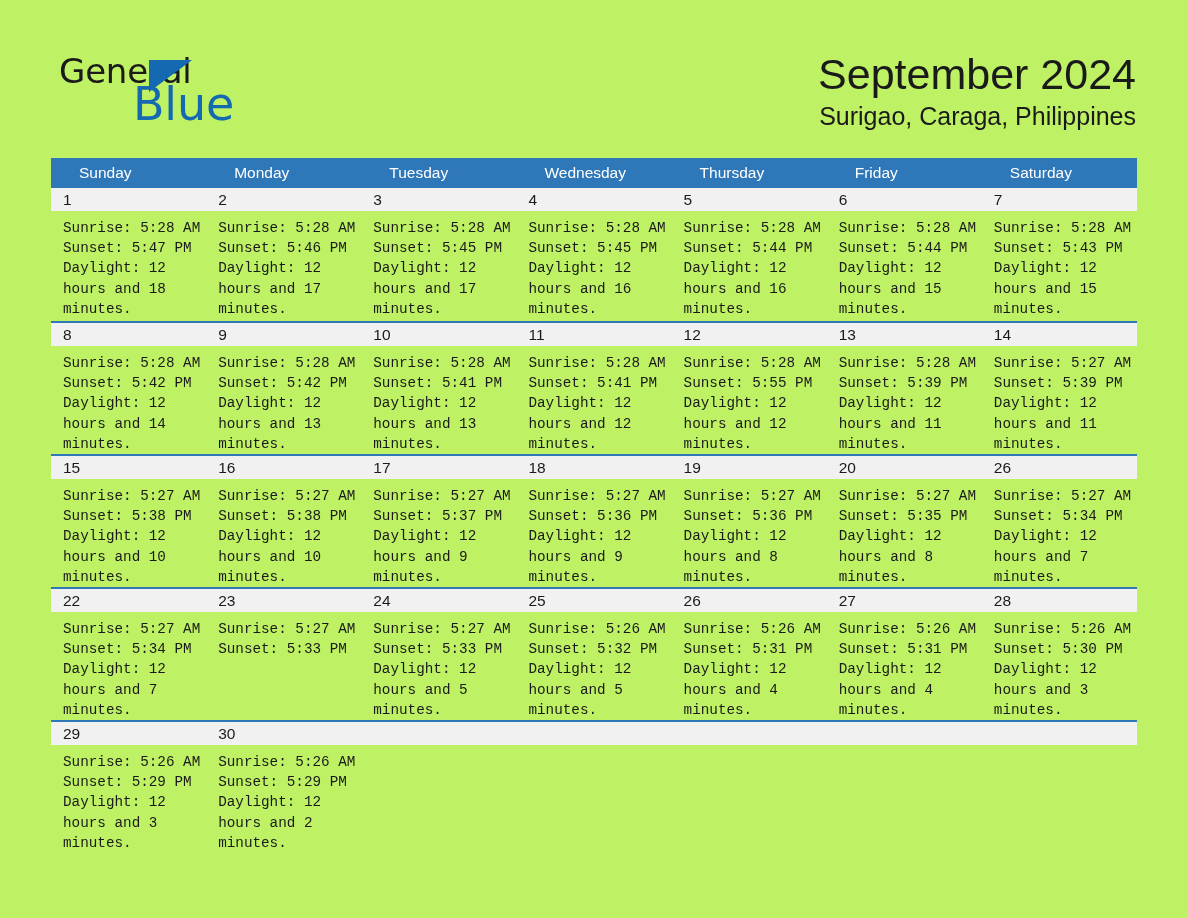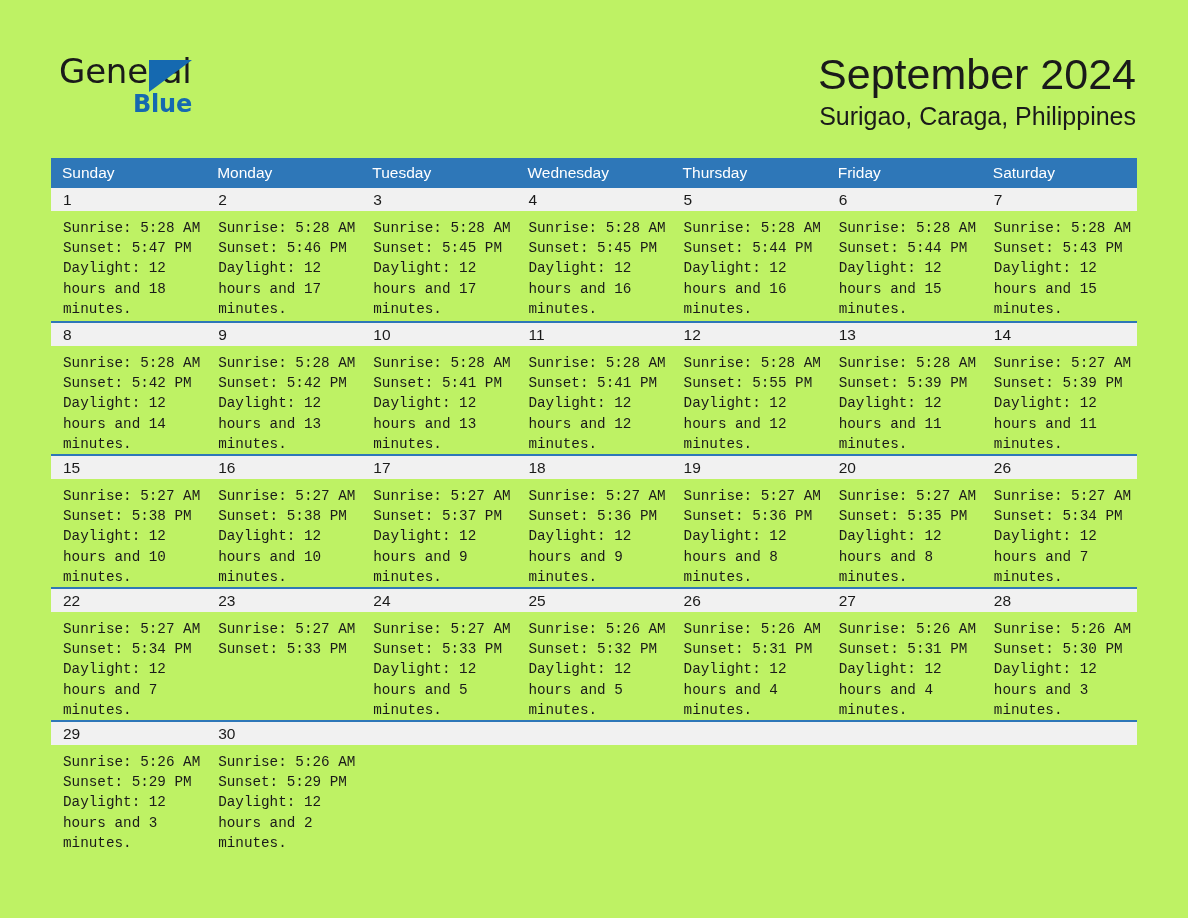--- a/index.html
+++ b/index.html
@@ -47,25 +47,25 @@
     left: 90px;
     top: 8px;
     width: 0; height: 0;
     border-left: 43px solid #1569b0;
     border-bottom: 32px solid transparent;
   }
   .logo-blue {
     position: absolute;
     left: 74px;
     top: 33px;
-    font-size: 24px;
+    font-size: 46px;
     line-height: 38px;
     color: #1569b0;
     font-family: "DejaVu Sans", sans-serif;
-    font-weight: 700;
+    font-weight: 400;
     letter-spacing: -0.2px;
   }
   .title-block {
     position: absolute;
     right: 52px;
     top: 48px;
     text-align: right;
   }
   .cal-title {
     font-size: 43px;
@@ -94,21 +94,21 @@
     display: flex;
     width: 100%;
     background: #2e77b8;
     height: 30px;
   }
   .weekday {
     flex: 1 1 0;
     color: #ffffff;
     font-size: 15.5px;
     line-height: 30px;
-    padding-left: 11px;
+    padding-left: 28px;
     white-space: nowrap;
     overflow: hidden;
   }
   .week {
     display: flex;
     width: 100%;
     border-top: 2px solid #2e77b8;
     height: 133px;
   }
   .week:first-of-type {

